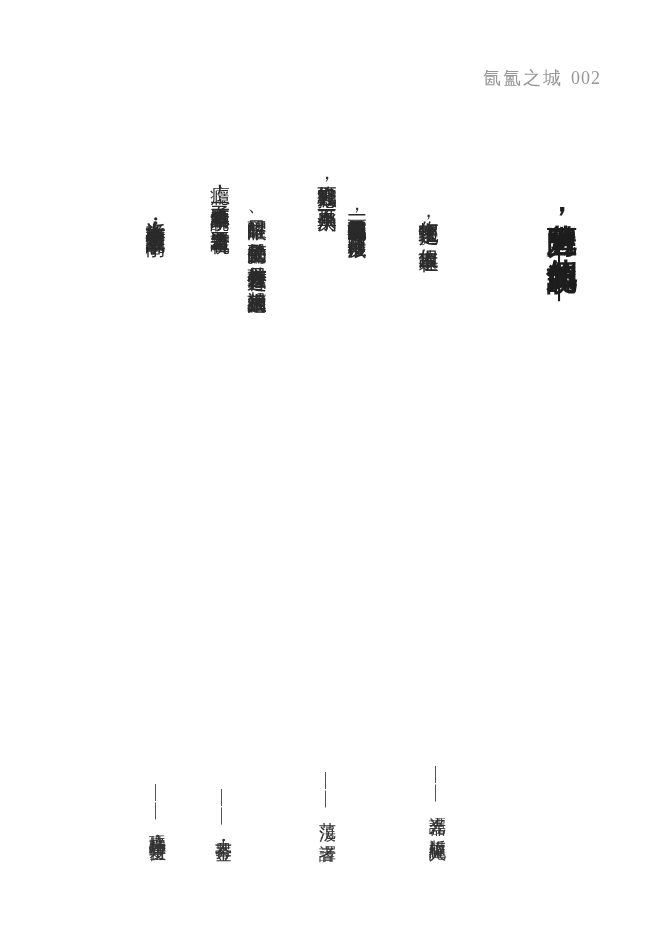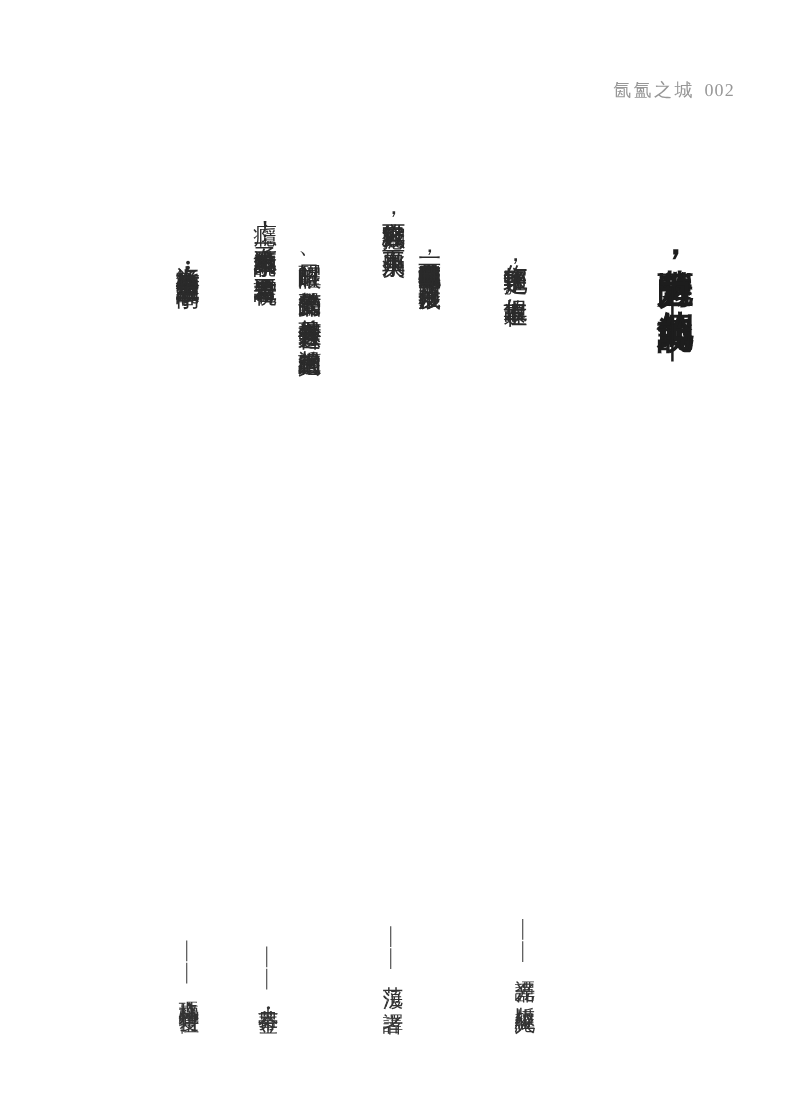--- a/index.html
+++ b/index.html
@@ -14,25 +14,24 @@
     background: #ffffff;
     overflow: hidden;
     font-family: "Liberation Serif", "DejaVu Serif", serif;
     color: #262626;
   }
   
   .running-head {
     position: absolute;
     top: 66px;
     left: 483px;
-    font-size: 15px;
+    font-size: 18px;
     letter-spacing: 2px;
     color: #979797;
     white-space: nowrap;
-    margin-left: 28px;
   }
   .running-head .pageno {
     margin-left: 8px;
     letter-spacing: 1px;
   }
   
   .vcol {
     position: absolute;
     writing-mode: vertical-rl;
     text-orientation: mixed;

